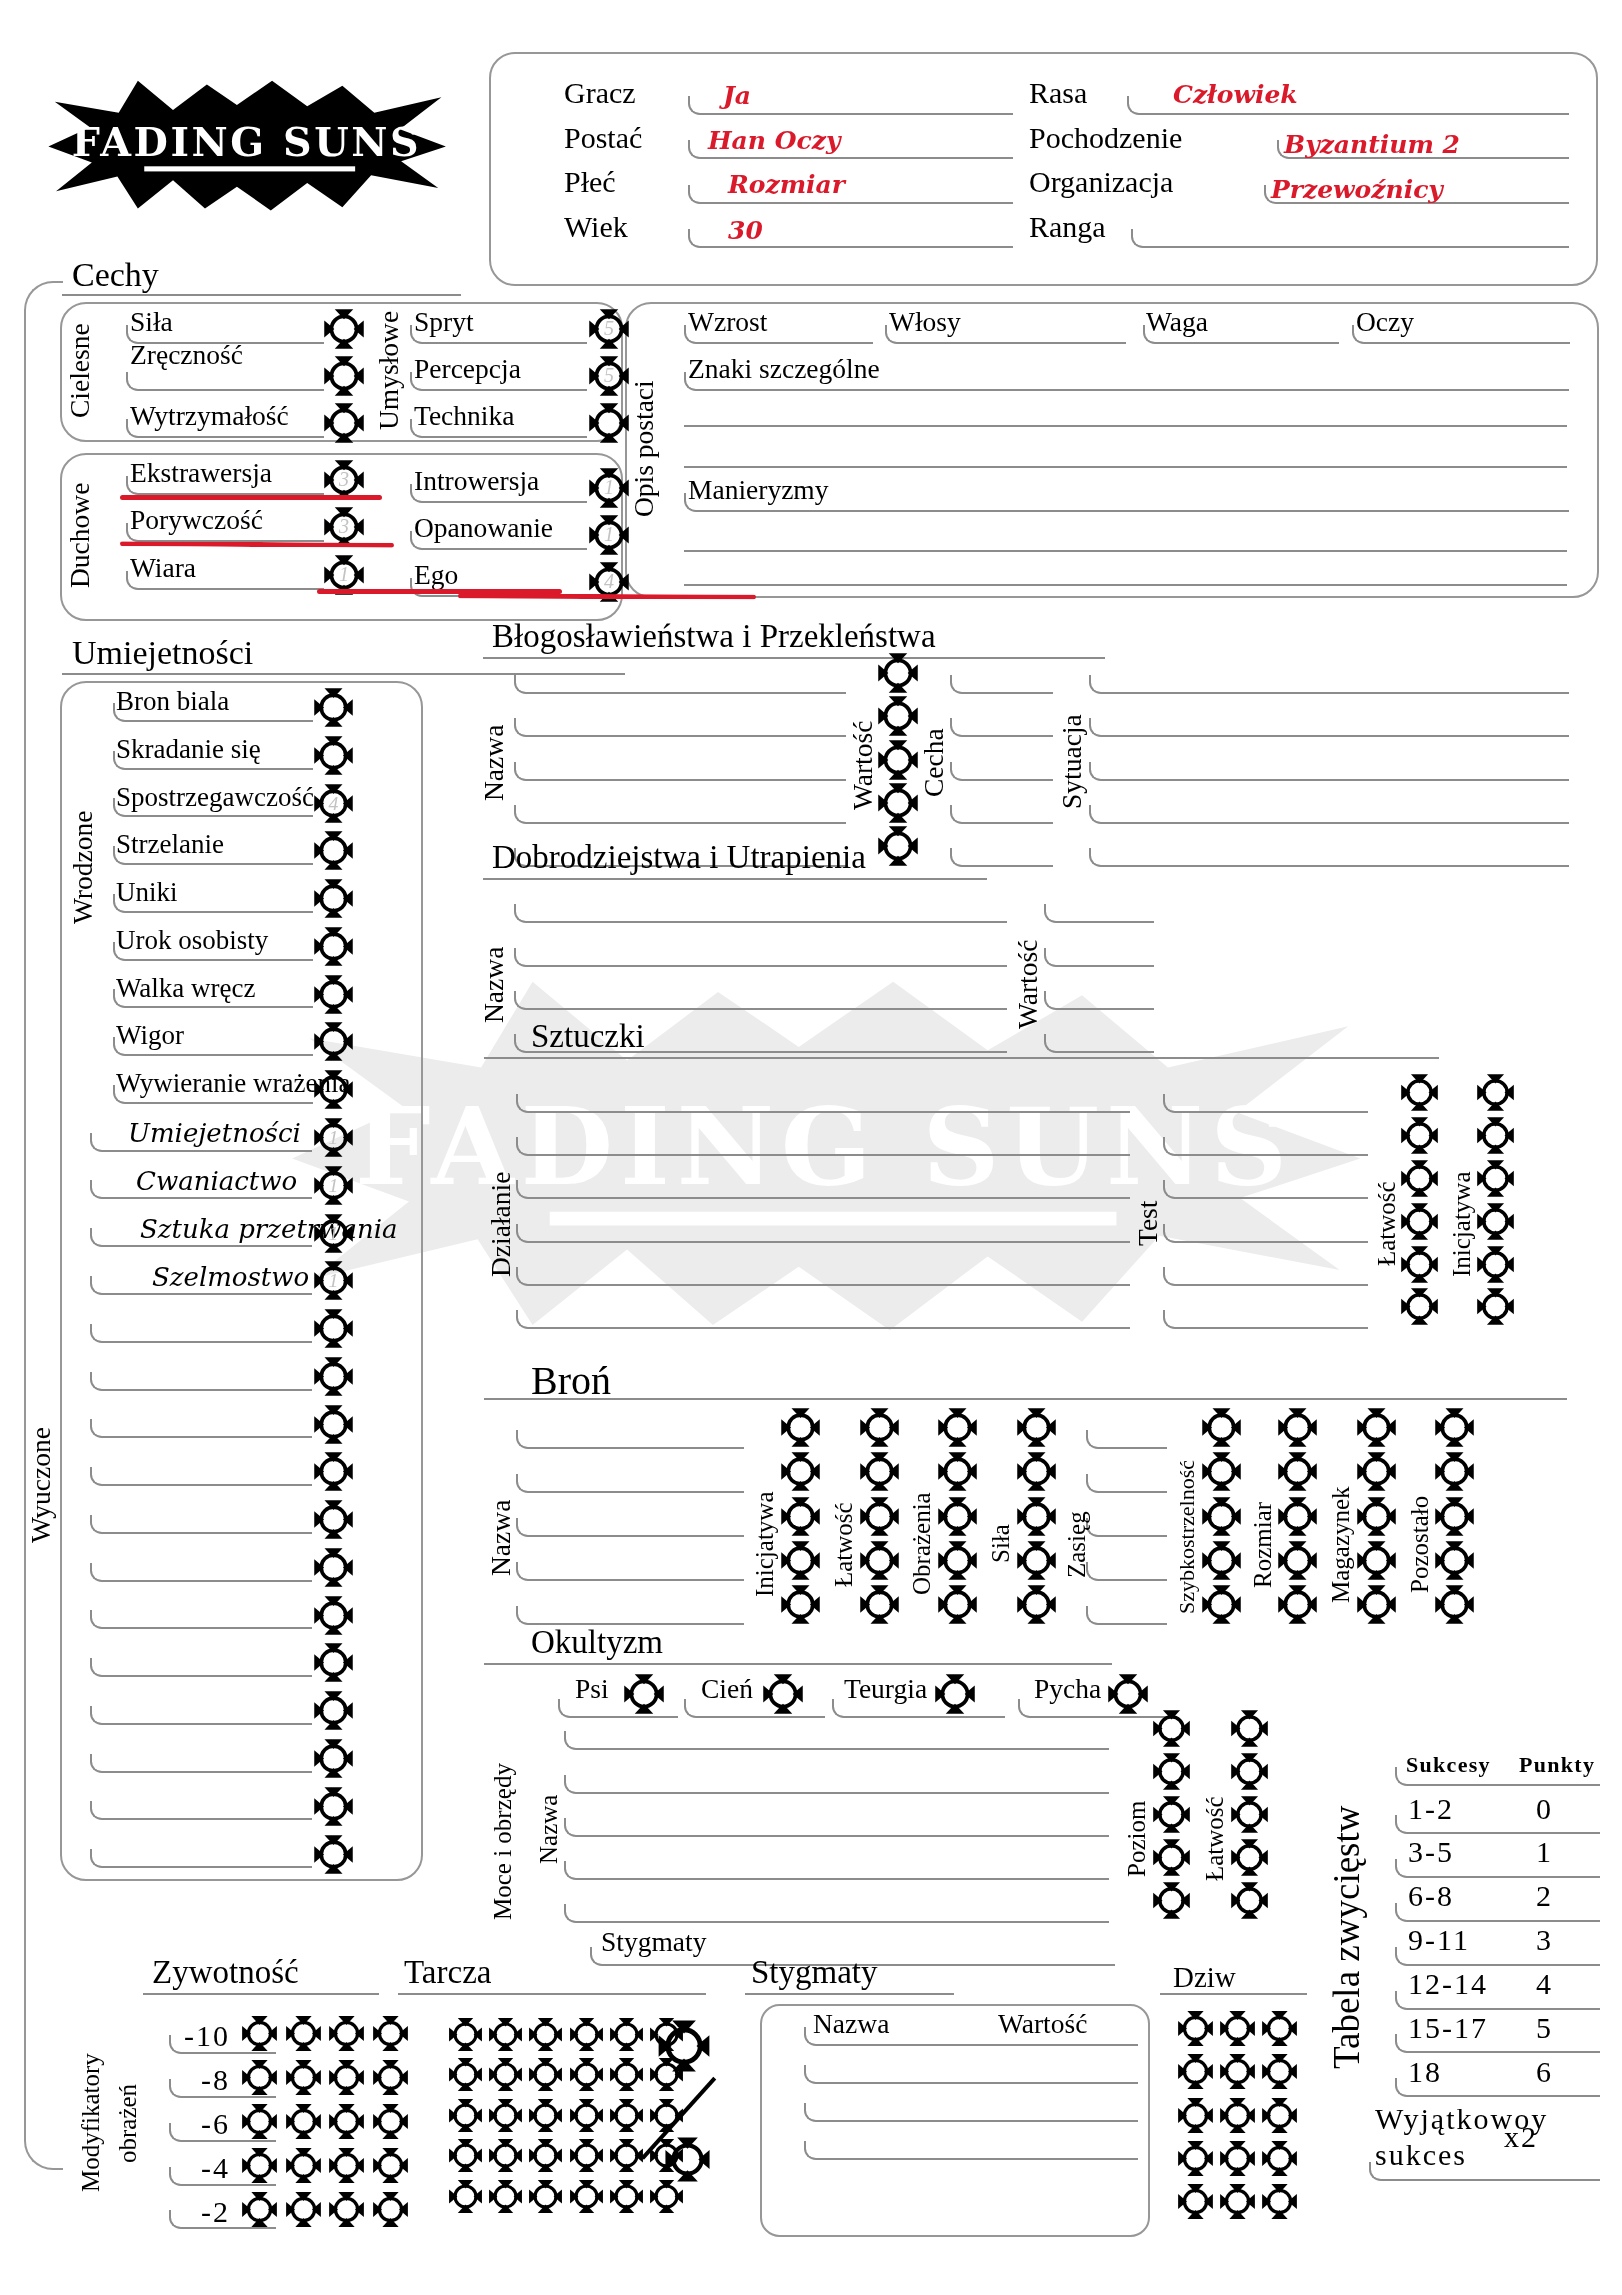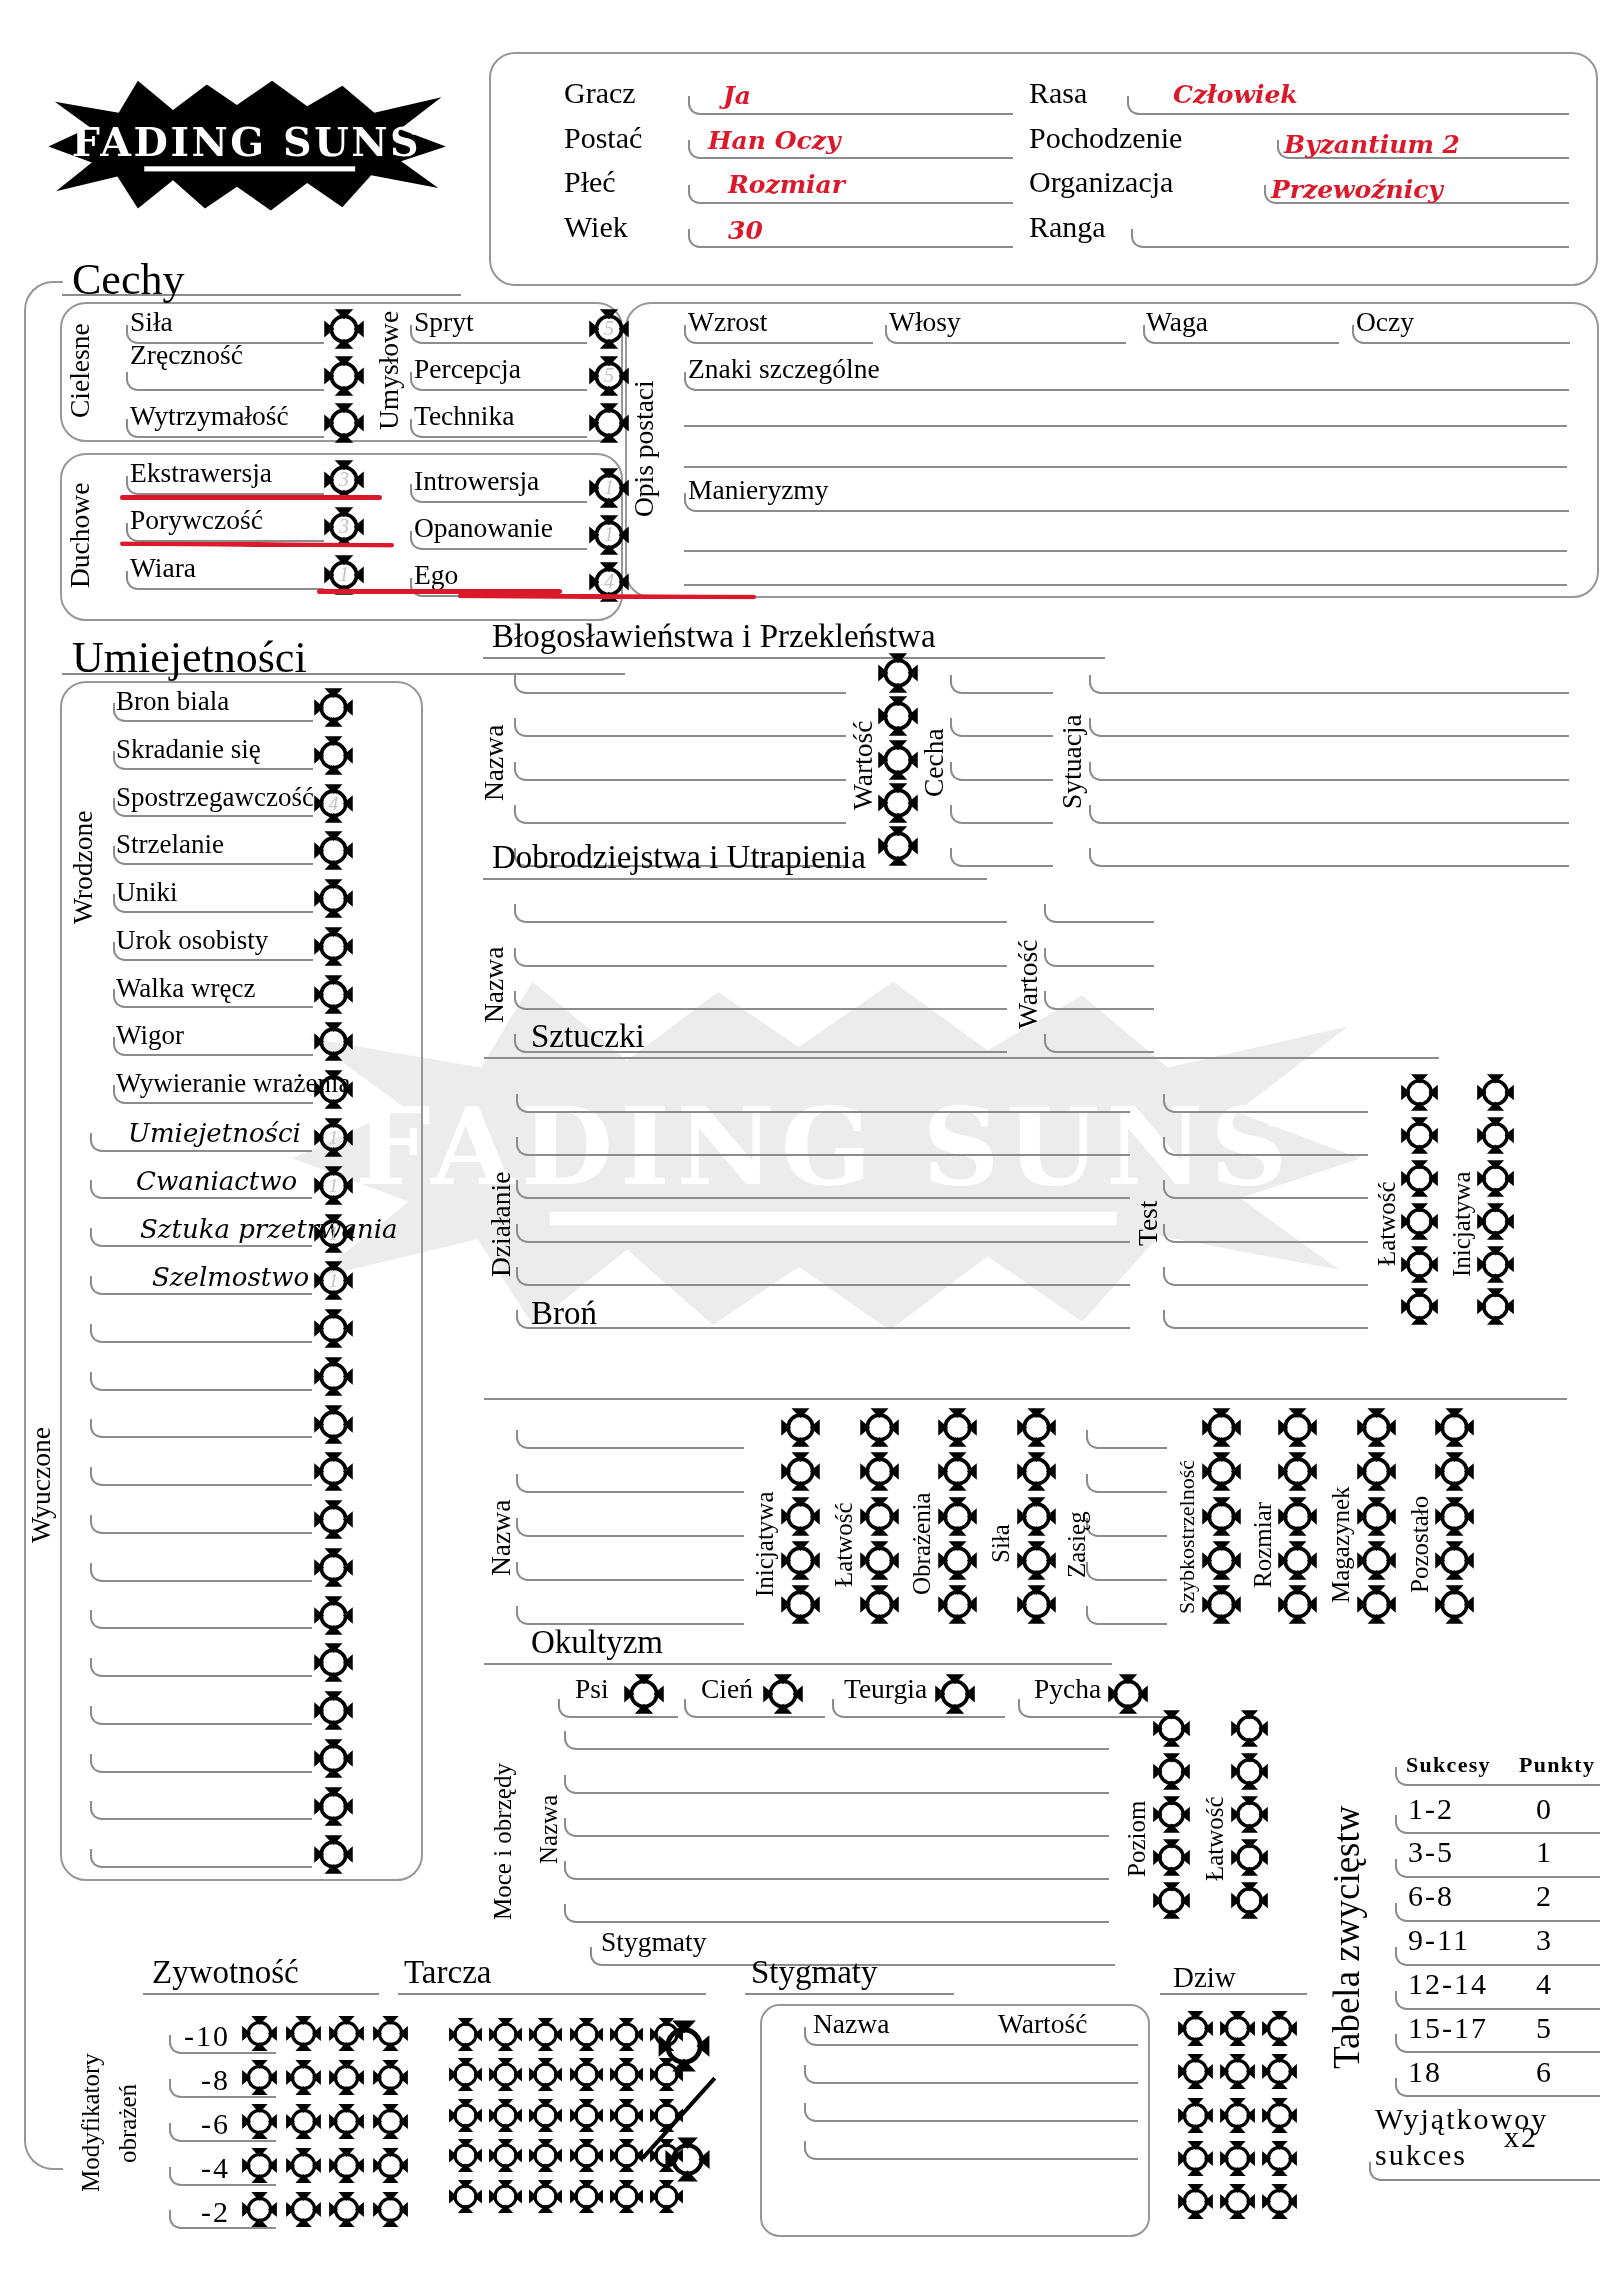--- a/index.html
+++ b/index.html
@@ -1,19 +1,19 @@
 <!DOCTYPE html>
 <html style="font-size:10.5px"><head>
 <meta charset="utf-8">
 <style>
   html,body{margin:0;padding:0}
   body{width:1623px;height:2295px;position:relative;background:#fff;color:#000;
        font-family:"Liberation Serif",serif;overflow:hidden}
   .abs{position:absolute}
-  .h{position:absolute;font-size:44px;line-height:1.05;white-space:nowrap}
+  .h{position:absolute;font-size:34px;line-height:1.05;white-space:nowrap}
   .lab{position:absolute;font-size:27.5px;line-height:1.05;white-space:nowrap}
   .small{font-size:23.6px}
   .vt{position:absolute;writing-mode:vertical-rl;transform:rotate(180deg);
       font-size:27.5px;display:flex;align-items:center;justify-content:center;white-space:nowrap}
   .vt.f38{font-size:25px}.vt.f34{font-size:22px}.vt.f54{font-size:37px}
   .ln{position:absolute;height:0;border-bottom:2.6px solid #8c8c8c}
   .hk{position:absolute;height:17px;border-bottom:2.6px solid #8c8c8c;border-left:2px solid #8c8c8c;
       border-bottom-left-radius:11.8px}
   .box{position:absolute;border:2px solid #979797;border-radius:26px}
   .red{position:absolute;height:0;border-bottom:5.9px solid #da1a2b;border-radius:3.3px}
@@ -710,21 +710,21 @@
     </svg>
     <svg viewBox="0 0 100 100" preserveAspectRatio="xMidYMid meet">
       <circle cx="50" cy="50" r="30" fill="none" stroke="#000" stroke-width="9"></circle>
       <path d="M28 3 H72 L50 27 Z"></path>
       <path d="M28 97 H72 L50 73 Z"></path>
       <path d="M3 30 V70 L27 50 Z"></path>
       <path d="M97 30 V70 L73 50 Z"></path>
     </svg>
   </div>
 
-<div class="h" style="left:531px;top:1296px;font-size:33px;z-index:2">Broń</div>
+<div class="h" style="left:531px;top:1360px;font-size:40px;z-index:2">Broń</div>
 <div class="ln" style="left:484px;top:1398px;width:1083px;z-index:1"></div>
 <div class="vt" style="left:486px;top:1479px;width:30px;height:118px;z-index:2">Nazwa</div>
 <div class="hk" style="left:516px;top:1430px;width:226px;z-index:1"></div>
 <div class="hk" style="left:516px;top:1474px;width:226px;z-index:1"></div>
 <div class="hk" style="left:516px;top:1518px;width:226px;z-index:1"></div>
 <div class="hk" style="left:516px;top:1562px;width:226px;z-index:1"></div>
 <div class="hk" style="left:516px;top:1606px;width:226px;z-index:1"></div>
 <div class="vt f38" style="left:751px;top:1466px;width:27.5px;height:157px;z-index:2">Inicjatywa</div>
 <div class="scol g5 s62" style="left:780px;top:1407px;z-index:2">
     <svg viewBox="0 0 100 100" preserveAspectRatio="xMidYMid meet">

